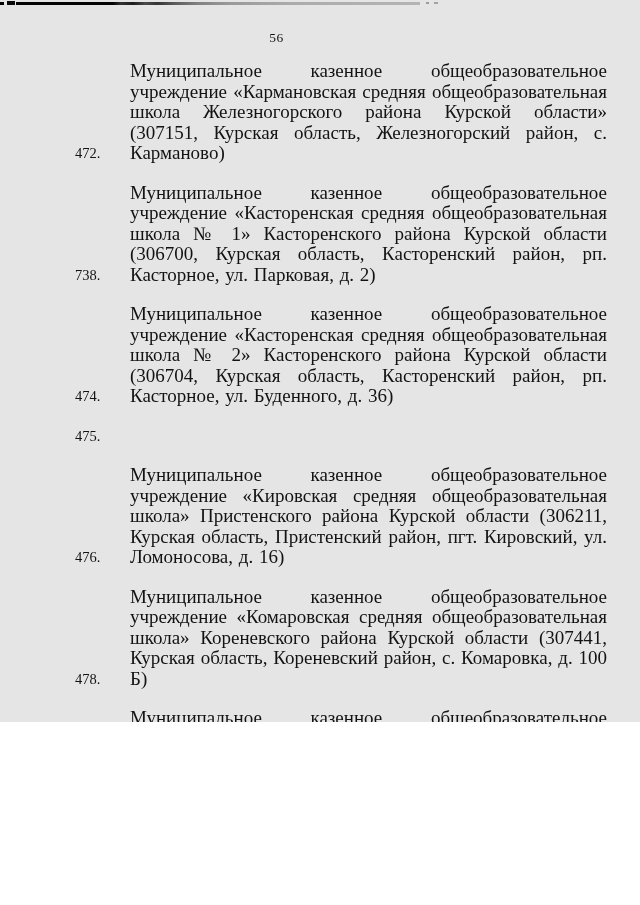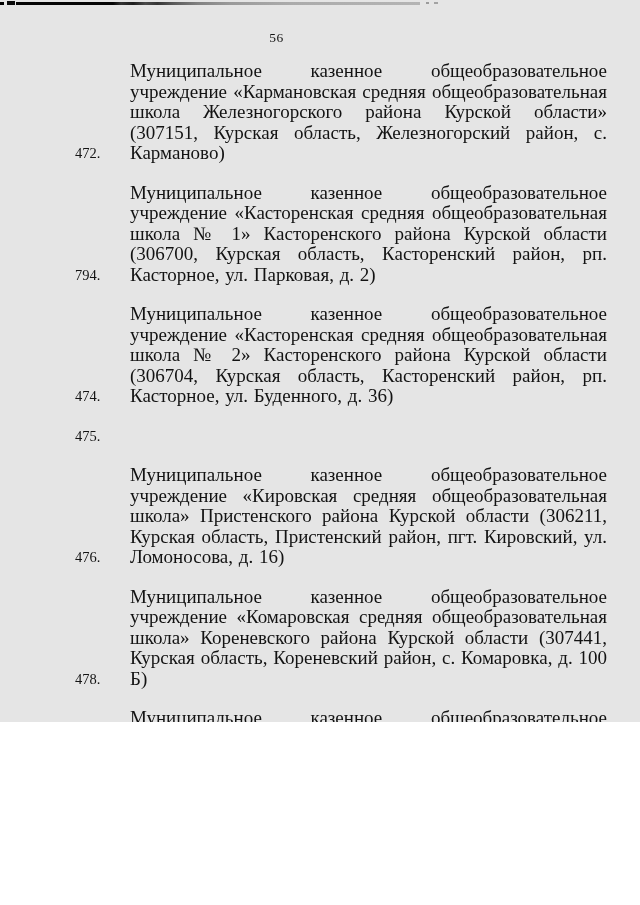--- a/index.html
+++ b/index.html
@@ -87,21 +87,21 @@
   <div class="page-number">56</div>
 
   <div class="entries">
 
     <div class="entry">
       <span class="entry-num">472.</span>
       <p class="entry-text">Муниципальное казенное общеобразовательное учреждение «Кармановская средняя общеобразовательная школа Железногорского района Курской области» (307151, Курская область, Железногорский район, с. Карманово)</p>
     </div>
 
     <div class="entry">
-      <span class="entry-num">794.</span>
+      <span class="entry-num">738.</span>
       <p class="entry-text">Муниципальное казенное общеобразовательное учреждение «Касторенская средняя общеобразовательная школа № 1» Касторенского района Курской области (306700, Курская область, Касторенский район, рп. Касторное, ул. Парковая, д. 2)</p>
     </div>
 
     <div class="entry">
       <span class="entry-num">474.</span>
       <p class="entry-text">Муниципальное казенное общеобразовательное учреждение «Касторенская средняя общеобразовательная школа № 2» Касторенского района Курской области (306704, Курская область, Касторенский район, рп. Касторное, ул. Буденного, д. 36)</p>
     </div>
 
     <div class="entry">
       <span class="entry-num">475.</span>

